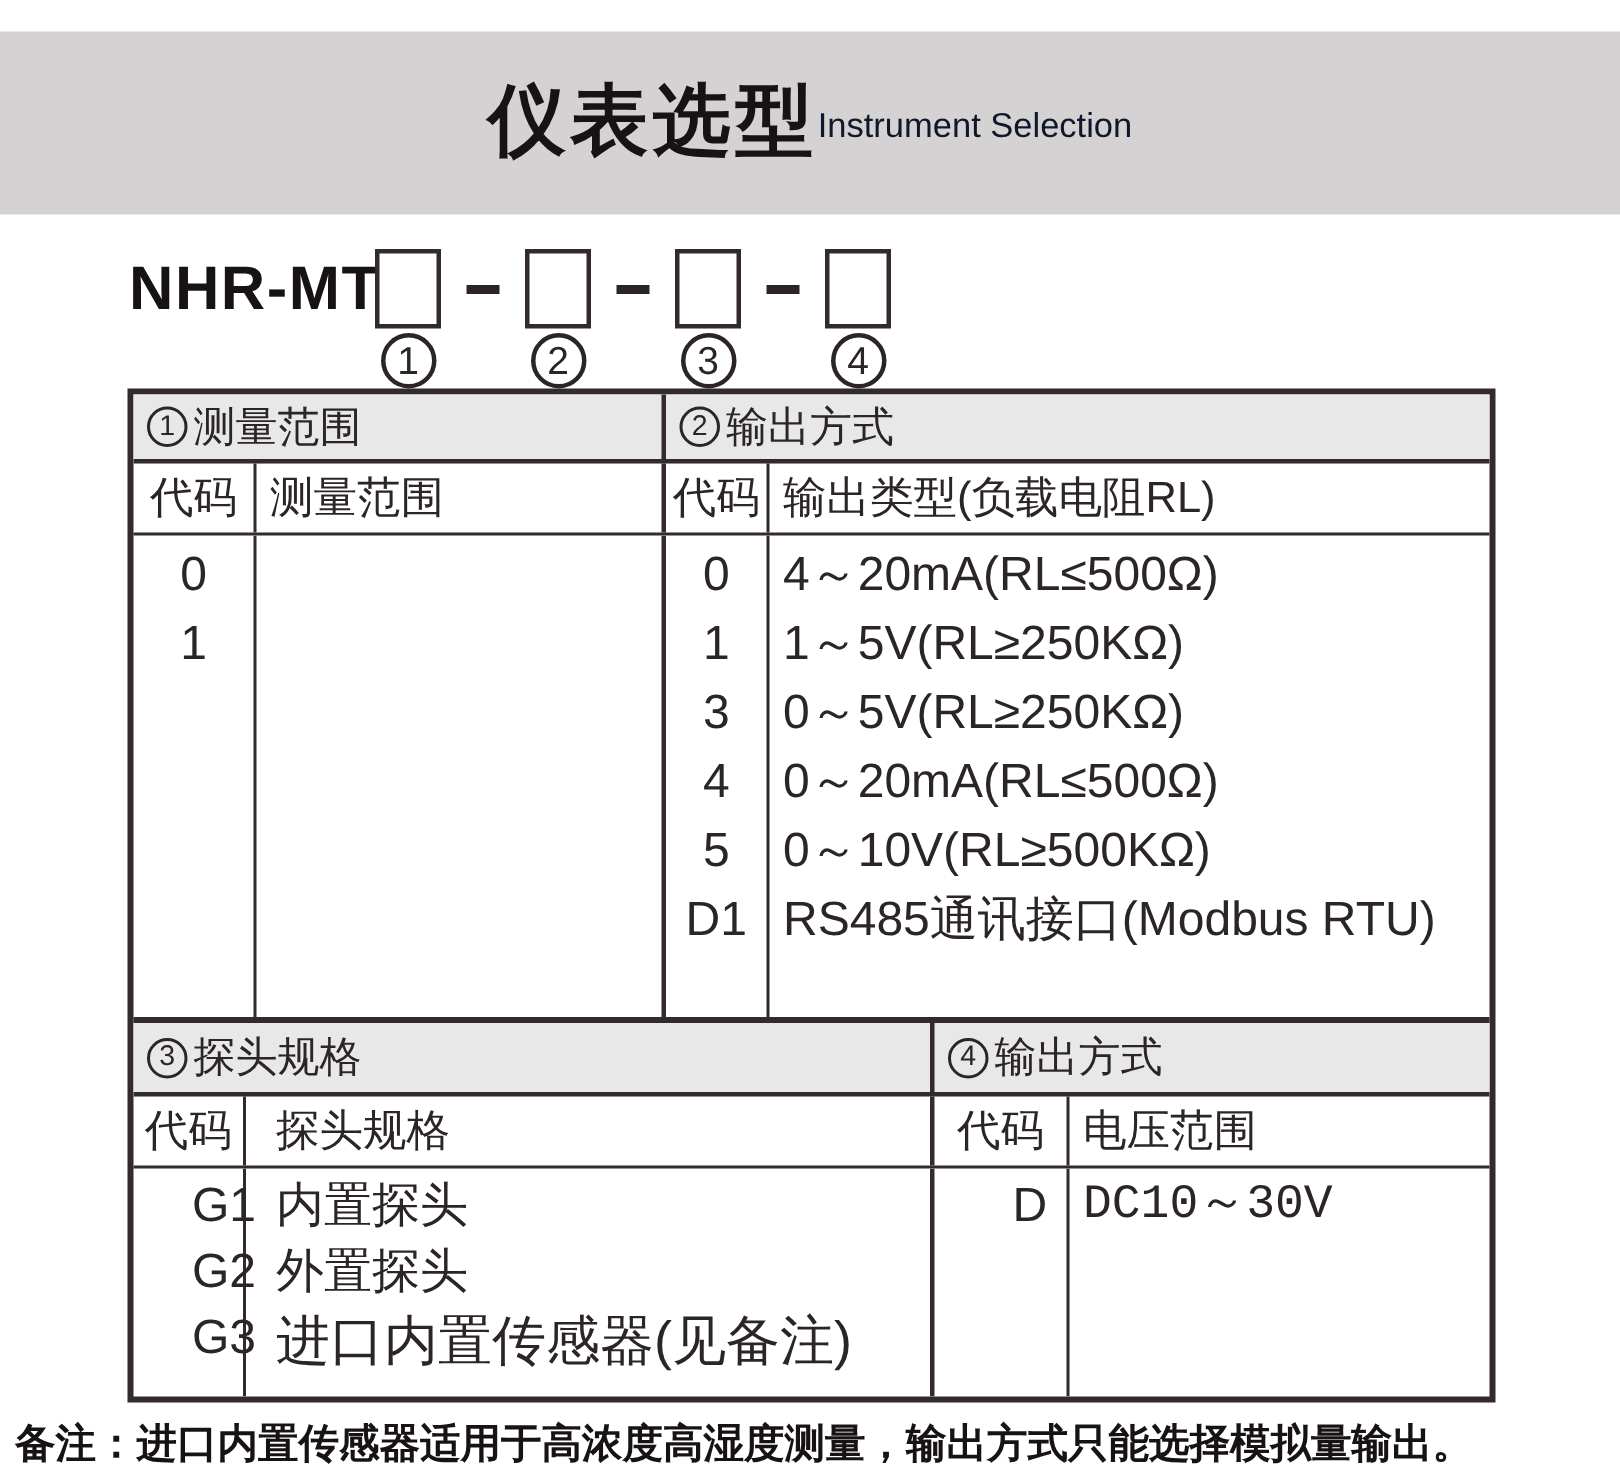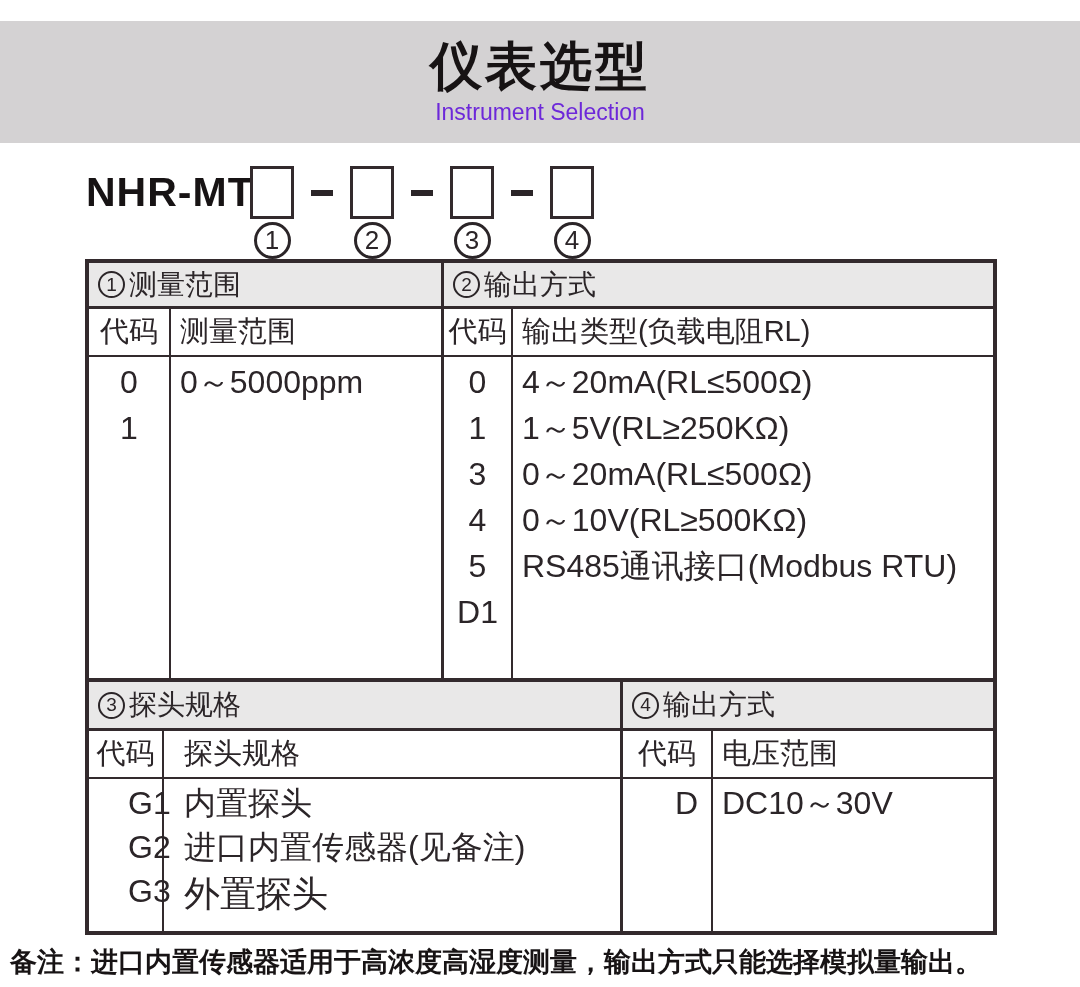--- a/index.html
+++ b/index.html
@@ -16,24 +16,24 @@
     background:#ffffff;
     font-family:"Liberation Sans","DejaVu Sans",sans-serif;
     color:var(--txt);
     overflow:hidden;
   }
 
   
   .title-band{
     position:absolute;left:0;top:21px;width:1080px;height:122px;
     background:var(--band-title);
-    display:flex;flex-direction:column;align-items:center;justify-content:center;
+    display:flex;flex-direction:row;align-items:center;justify-content:center;
   }
   .title-zh{font-size:52px;font-weight:bold;letter-spacing:3px;color:var(--ink);line-height:1.1;}
-  .title-en{font-size:23px;color:#6d28d9;margin-top:3px;letter-spacing:0;}
+  .title-en{font-size:23px;color:#0f172a;margin-top:3px;letter-spacing:0;}
 
   
   .model-prefix{
     position:absolute;left:86px;top:164px;height:56px;line-height:56px;
     font-size:41px;font-weight:bold;color:var(--ink);letter-spacing:1px;
   }
   .boxes{
     position:absolute;left:250px;top:166px;width:344px;height:53px;
     display:flex;justify-content:space-between;align-items:center;
   }
@@ -88,21 +88,21 @@
 
   
   .u-c1{width:82px;border-right:2px solid var(--bd);}
   .u-d1{width:273px;border-right:3px solid var(--bd);}
   .u-c2{width:69px;border-right:2px solid var(--bd);}
   .u-d2{flex:1;border-radius:19px;}
   
   .l-c3{width:75px;border-right:2px solid var(--bd);}
   .l-d3{width:459px;border-right:3px solid var(--bd);}
   .l-c4{width:90px;border-right:2px solid var(--bd);}
-  .l-d4{flex:1;}
+  .l-d4{flex:1;font-family:Liberation Mono, monospace;}
   .l-d3.cell-desc{padding-left:20px;}
   .l-d3 .line{padding-left:20px;}
   
   .l-d3 .line:nth-child(3){font-size:36px;height:50px;line-height:50px;}
 
   
   .note{
     position:absolute;left:10px;top:944px;width:1060px;
     font-size:27px;font-weight:bold;color:var(--ink);white-space:nowrap;
   }
@@ -158,33 +158,33 @@
       <div class="u-d1 cell-desc">测量范围</div>
       <div class="u-c2 cell-code">代码</div>
       <div class="u-d2 cell-desc">输出类型(负载电阻RL)</div>
     </div>
     <div class="body-row">
       <div class="u-c1 col-code">
           <div class="line">0</div>
           <div class="line">1</div>
         </div>
       <div class="u-d1 col-desc">
-          <div class="line">0～5000ppm</div>
         </div>
       <div class="u-c2 col-code">
           <div class="line">0</div>
           <div class="line">1</div>
           <div class="line">3</div>
           <div class="line">4</div>
           <div class="line">5</div>
           <div class="line">D1</div>
         </div>
       <div class="u-d2 col-desc">
           <div class="line">4～20mA(RL≤500Ω)</div>
           <div class="line">1～5V(RL≥250KΩ)</div>
+          <div class="line">0～5V(RL≥250KΩ)</div>
           <div class="line">0～20mA(RL≤500Ω)</div>
           <div class="line">0～10V(RL≥500KΩ)</div>
           <div class="line">RS485通讯接口(Modbus RTU)</div>
         </div>
     </div>
   </div>
 
   <div class="lower">
     <div class="band-row">
       <div class="band-cell first">
@@ -203,22 +203,22 @@
       <div class="l-d4 cell-desc">电压范围</div>
     </div>
     <div class="body-row">
       <div class="l-c3 col-code">
           <div class="line">G1</div>
           <div class="line">G2</div>
           <div class="line">G3</div>
         </div>
       <div class="l-d3 col-desc">
           <div class="line">内置探头</div>
+          <div class="line">外置探头</div>
           <div class="line">进口内置传感器(见备注)</div>
-          <div class="line">外置探头</div>
         </div>
       <div class="l-c4 col-code">
           <div class="line">D</div>
         </div>
       <div class="l-d4 col-desc">
           <div class="line">DC10～30V</div>
         </div>
     </div>
   </div>
 

